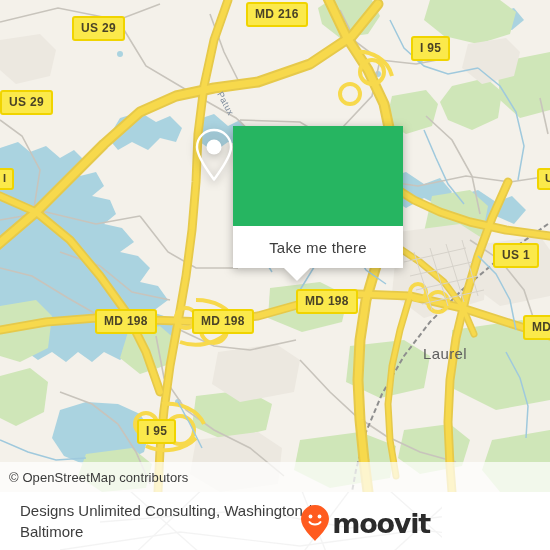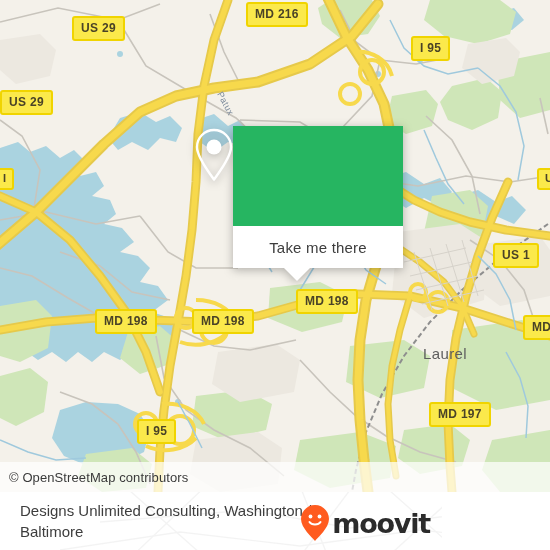--- a/index.html
+++ b/index.html
@@ -293,21 +293,20 @@
     <div class="shield big" style="left:246px; top:2px;">MD 216</div>
     <div class="shield big" style="left:411px; top:36px;">I 95</div>
     <div class="shield big" style="left:0px;   top:90px;">US 29</div>
     <div class="shield" style="left:-5px;  top:168px;">I</div>
     <div class="shield" style="left:537px; top:168px;">U</div>
     <div class="shield big" style="left:493px; top:243px;">US 1</div>
     <div class="shield big" style="left:296px; top:289px;">MD 198</div>
     <div class="shield big" style="left:95px;  top:309px;">MD 198</div>
     <div class="shield big" style="left:192px; top:309px;">MD 198</div>
     <div class="shield big" style="left:523px; top:315px;">MD 1</div>
-    <div class="shield big" style="left:429px; top:402px;">MD 197</div>
     <div class="shield big" style="left:137px; top:419px;">I 95</div>
 
     <div class="placelabel" style="left:423px; top:310px;margin-top:35px;">Laurel</div>
     <div class="riverlabel" style="left:224px; top:90px;">Patux</div>
 
     <div class="popup">
       <div class="popup-top">
         <svg width="48" height="58" viewBox="0 0 48 58">
           <path d="M24,4 C33.4,4 41,11.6 41,21 C41,31.5 28.5,47 24,53.5
                    C19.5,47 7,31.5 7,21 C7,11.6 14.6,4 24,4 Z" fill="none" stroke="#ffffff" stroke-width="2.4" stroke-linejoin="round"></path>

